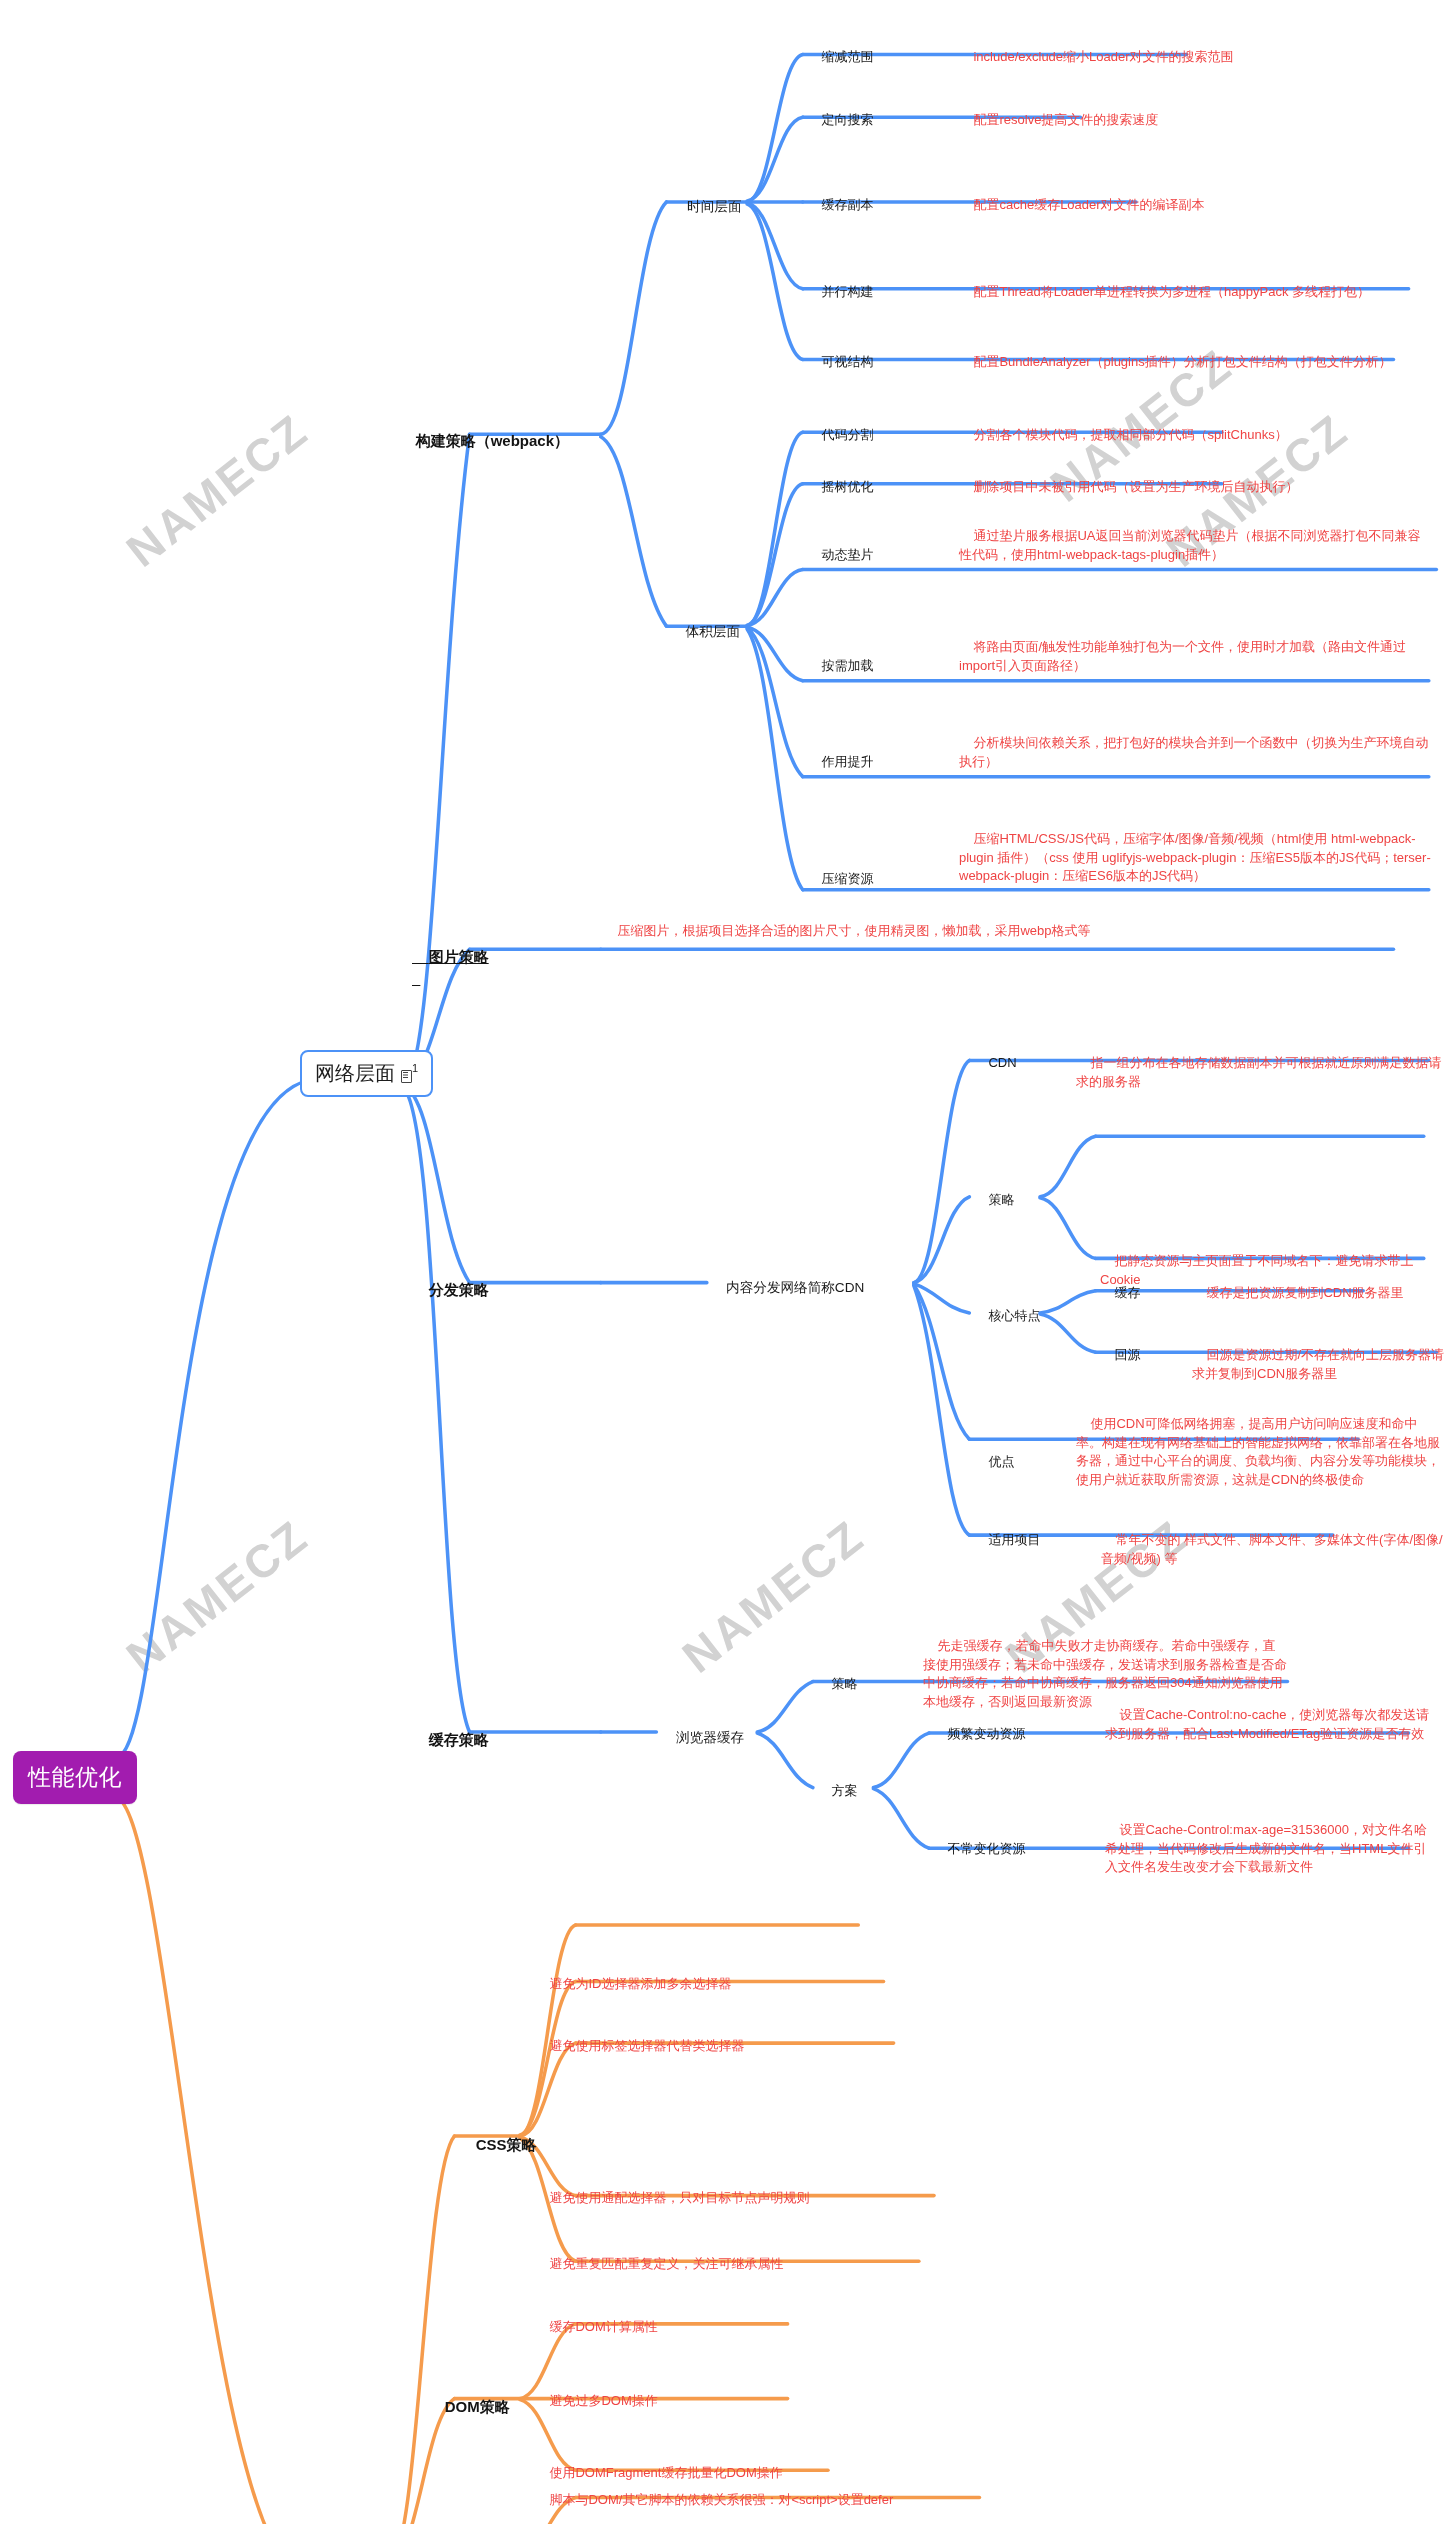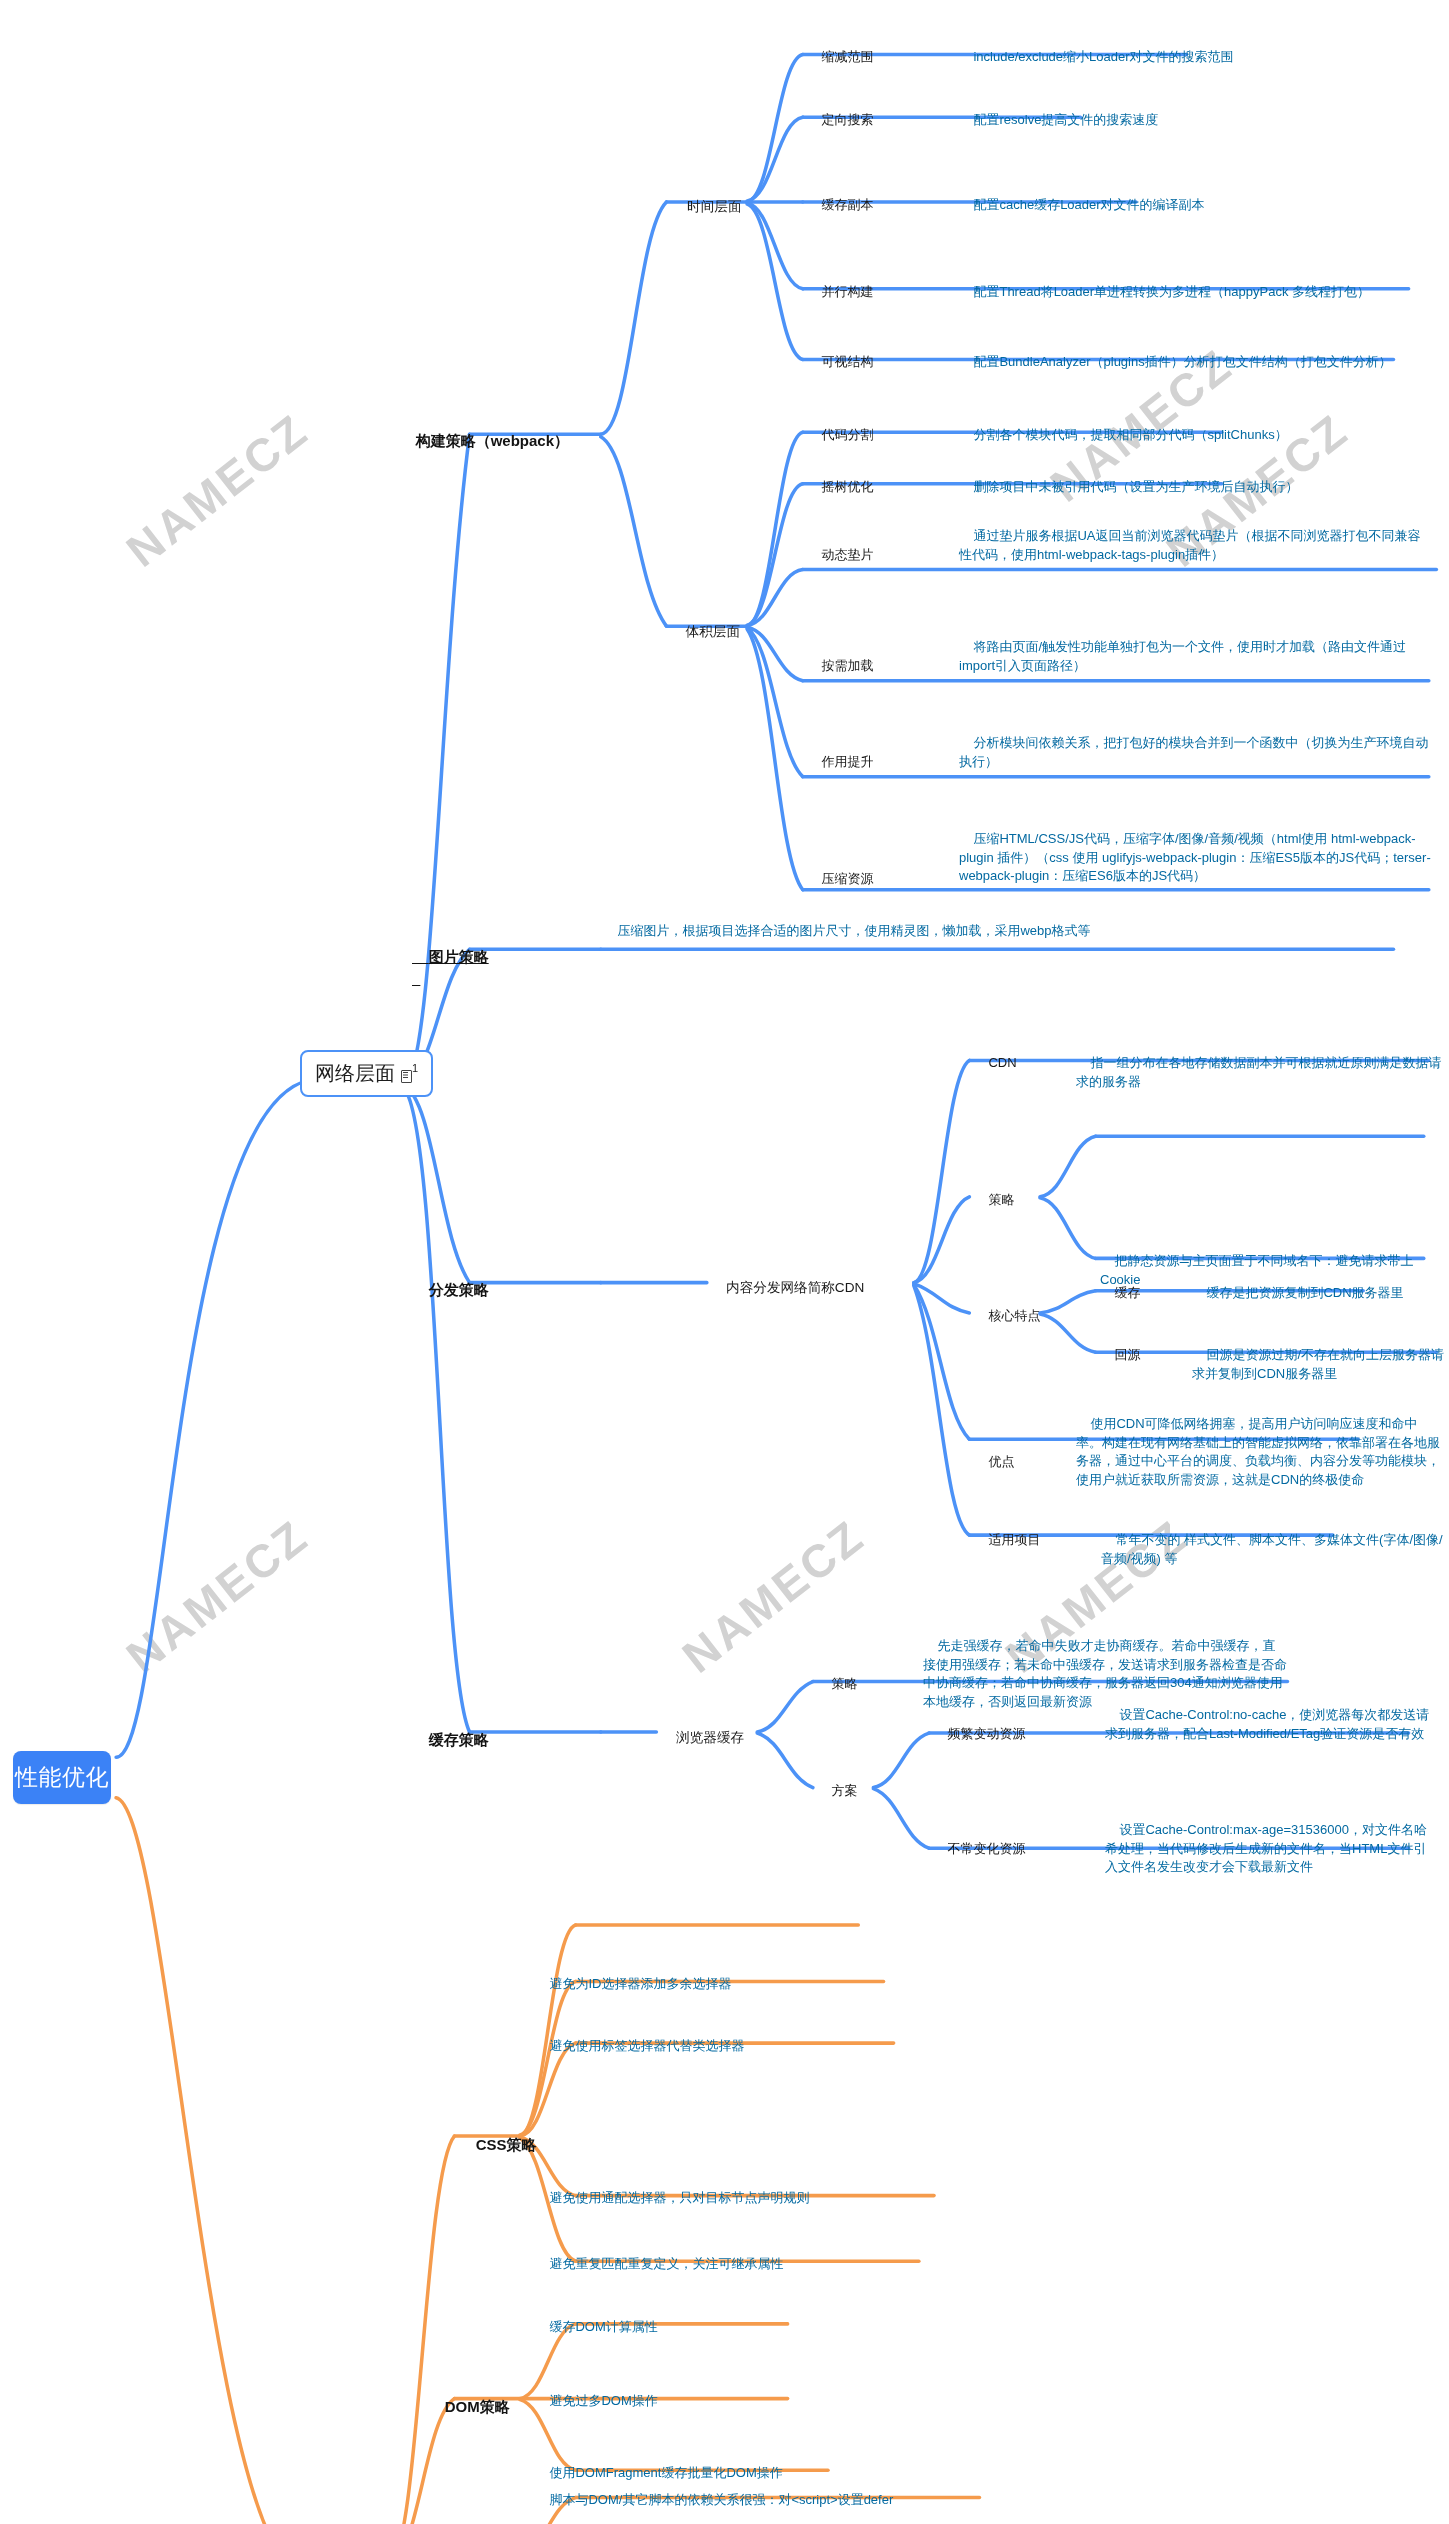--- a/index.html
+++ b/index.html
@@ -36,26 +36,26 @@
   }
   
   .node {
     position: absolute;
     line-height: 1.42;
     color: #222222;
     white-space: pre-wrap;
   }
   .root-node {
     position: absolute;
-    background: #3b82f6;
+    background: #a21caf;
     color: #ffffff;
     border-radius: 8px;
     font-size: 23px;
     font-weight: 400;
-    padding: 11px 2px;
+    padding: 11px 15px;
     letter-spacing: 0.5px;
     white-space: nowrap;
     box-shadow: 0 0.5px 1px rgba(0,0,0,0.08);
   }
   .branch-node {
     position: absolute;
     border: 2.5px solid #4c92f7;
     border-radius: 8px;
     background: #ffffff;
     font-size: 20px;
@@ -101,21 +101,21 @@
     color: #1a1a1a;
   }
   .lvl4 {
     font-size: 13px;
     font-weight: 400;
     color: #1a1a1a;
   }
   .leaf {
     font-size: 13px;
     font-weight: 400;
-    color: #0369a1;
+    color: #ef4444;
   }
 </style>
 </head>
 <body>
 
 <div id="root">
 
   <div class="wm" style="left:116px; top:535px;">NAMECZ</div>
   <div class="wm" style="left:1156px; top:535px;">NAMECZ</div>
   <div class="wm" style="left:1040px; top:470px;">NAMECZ</div>

